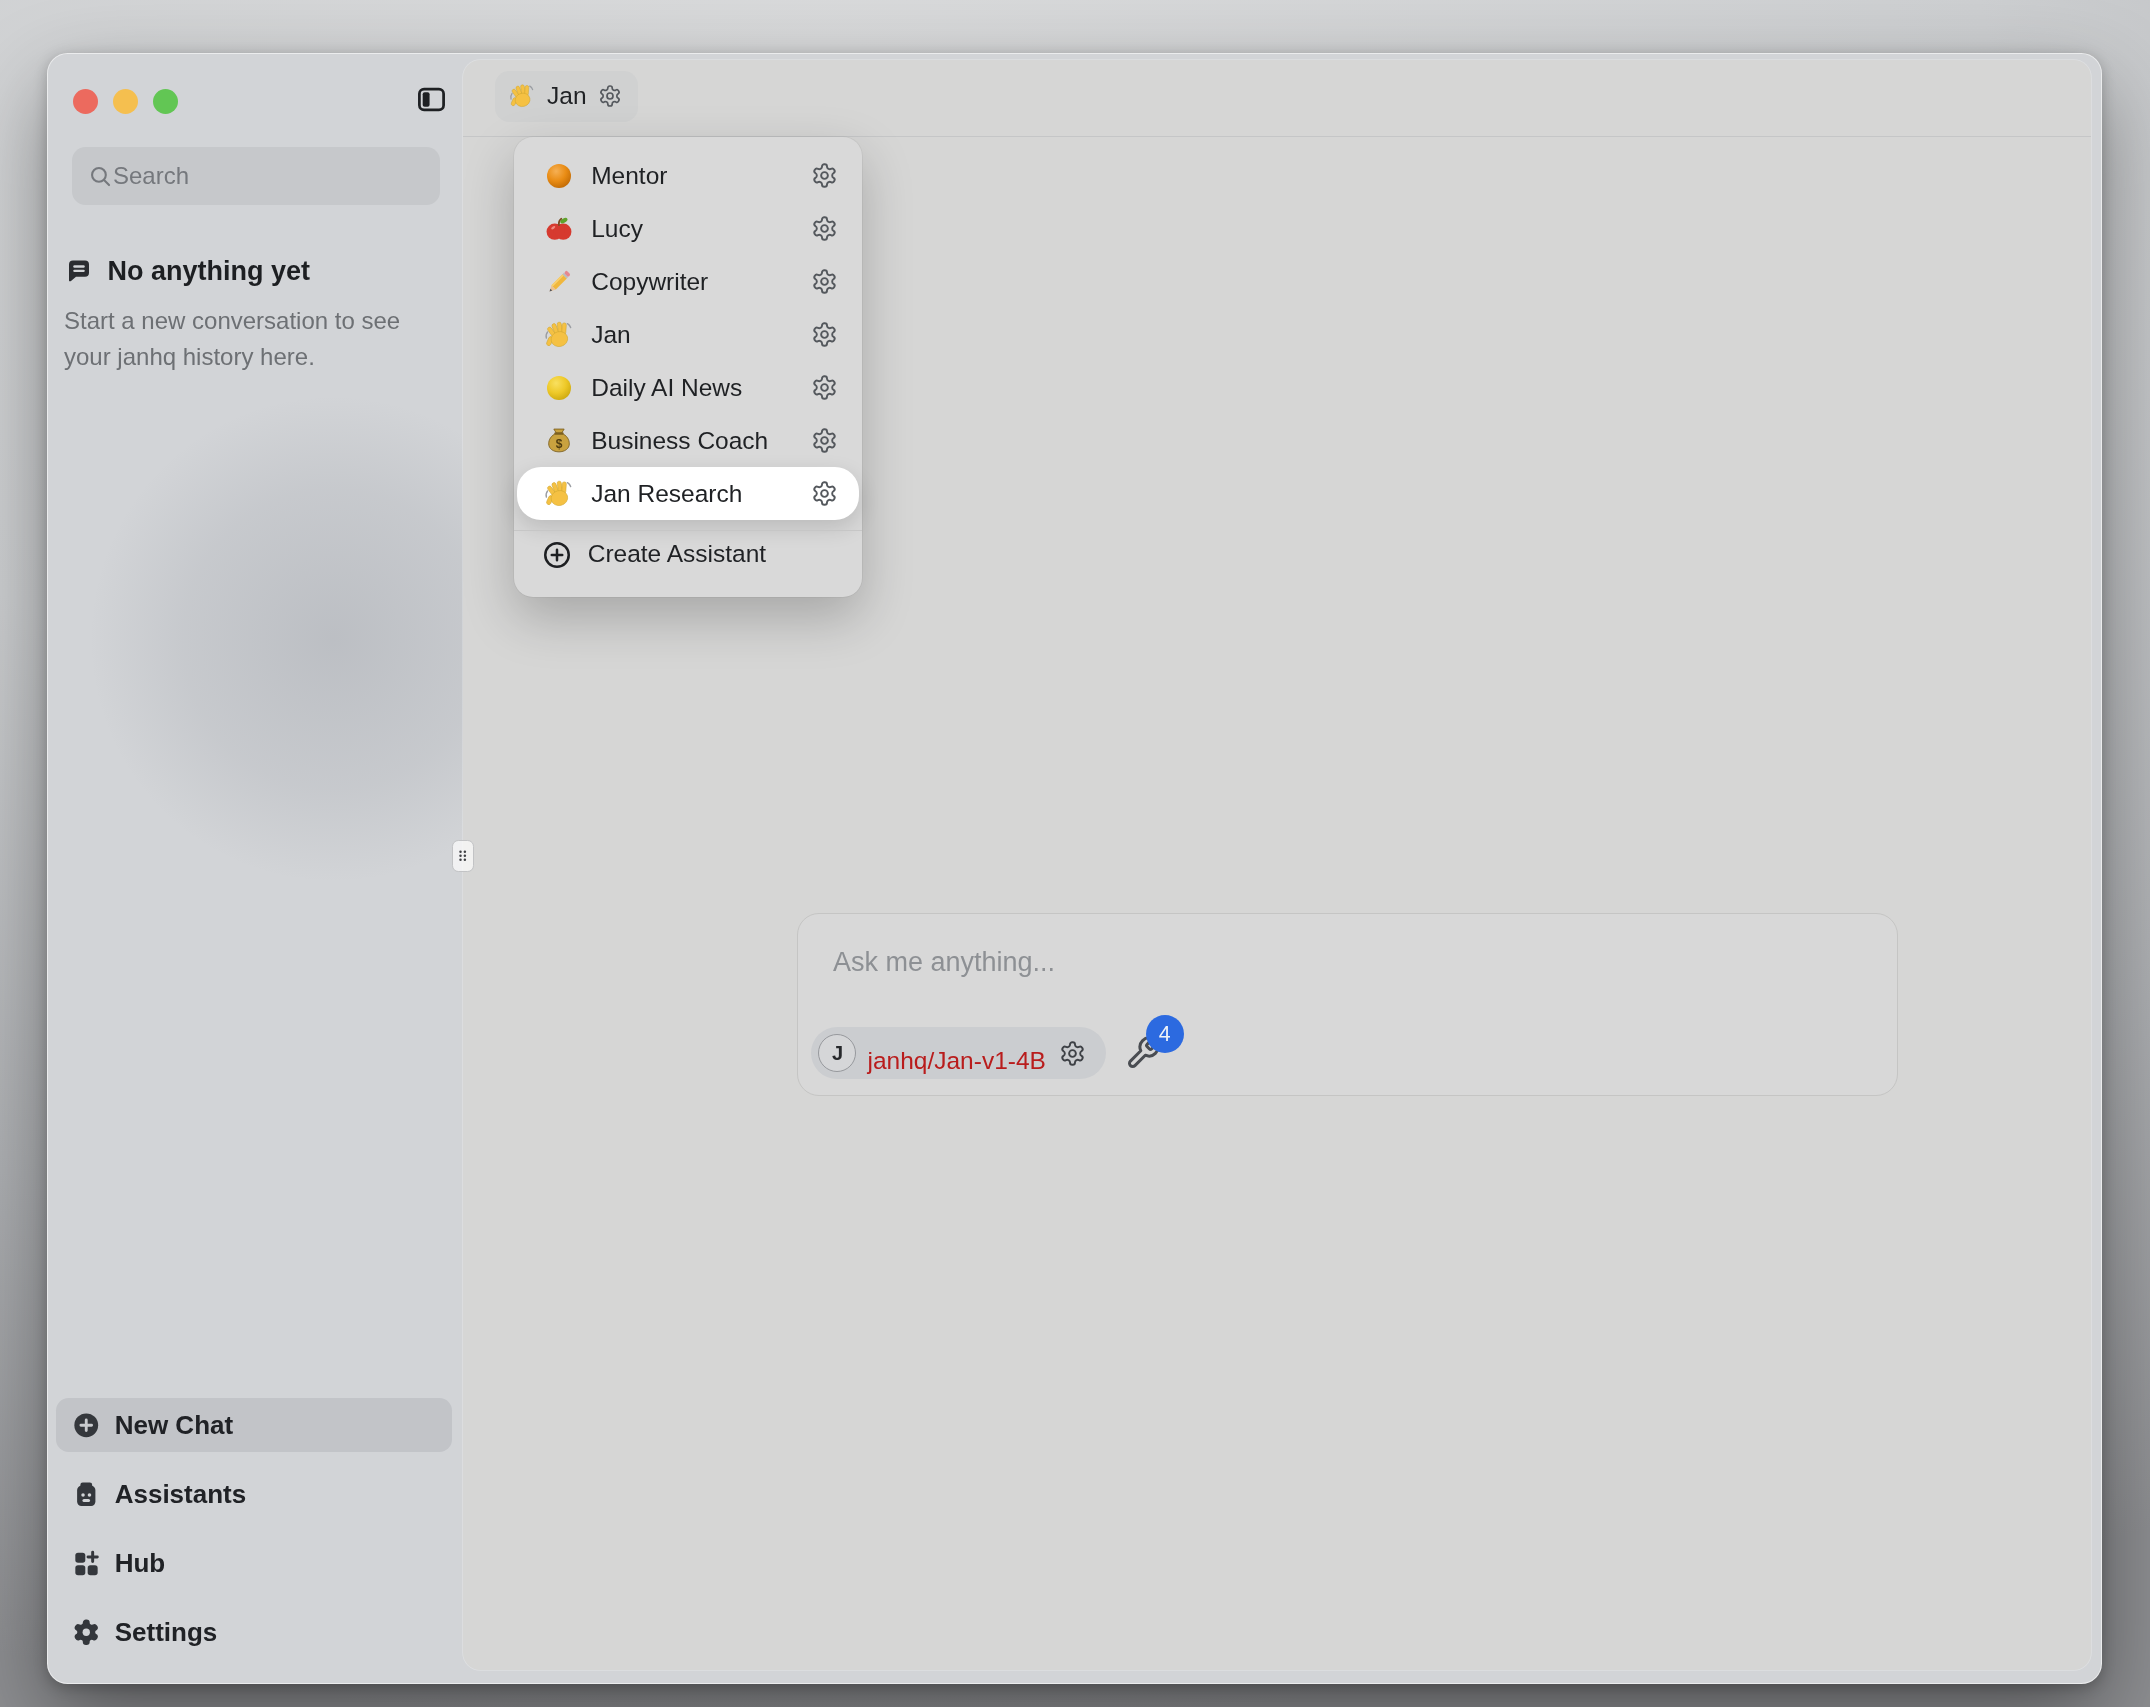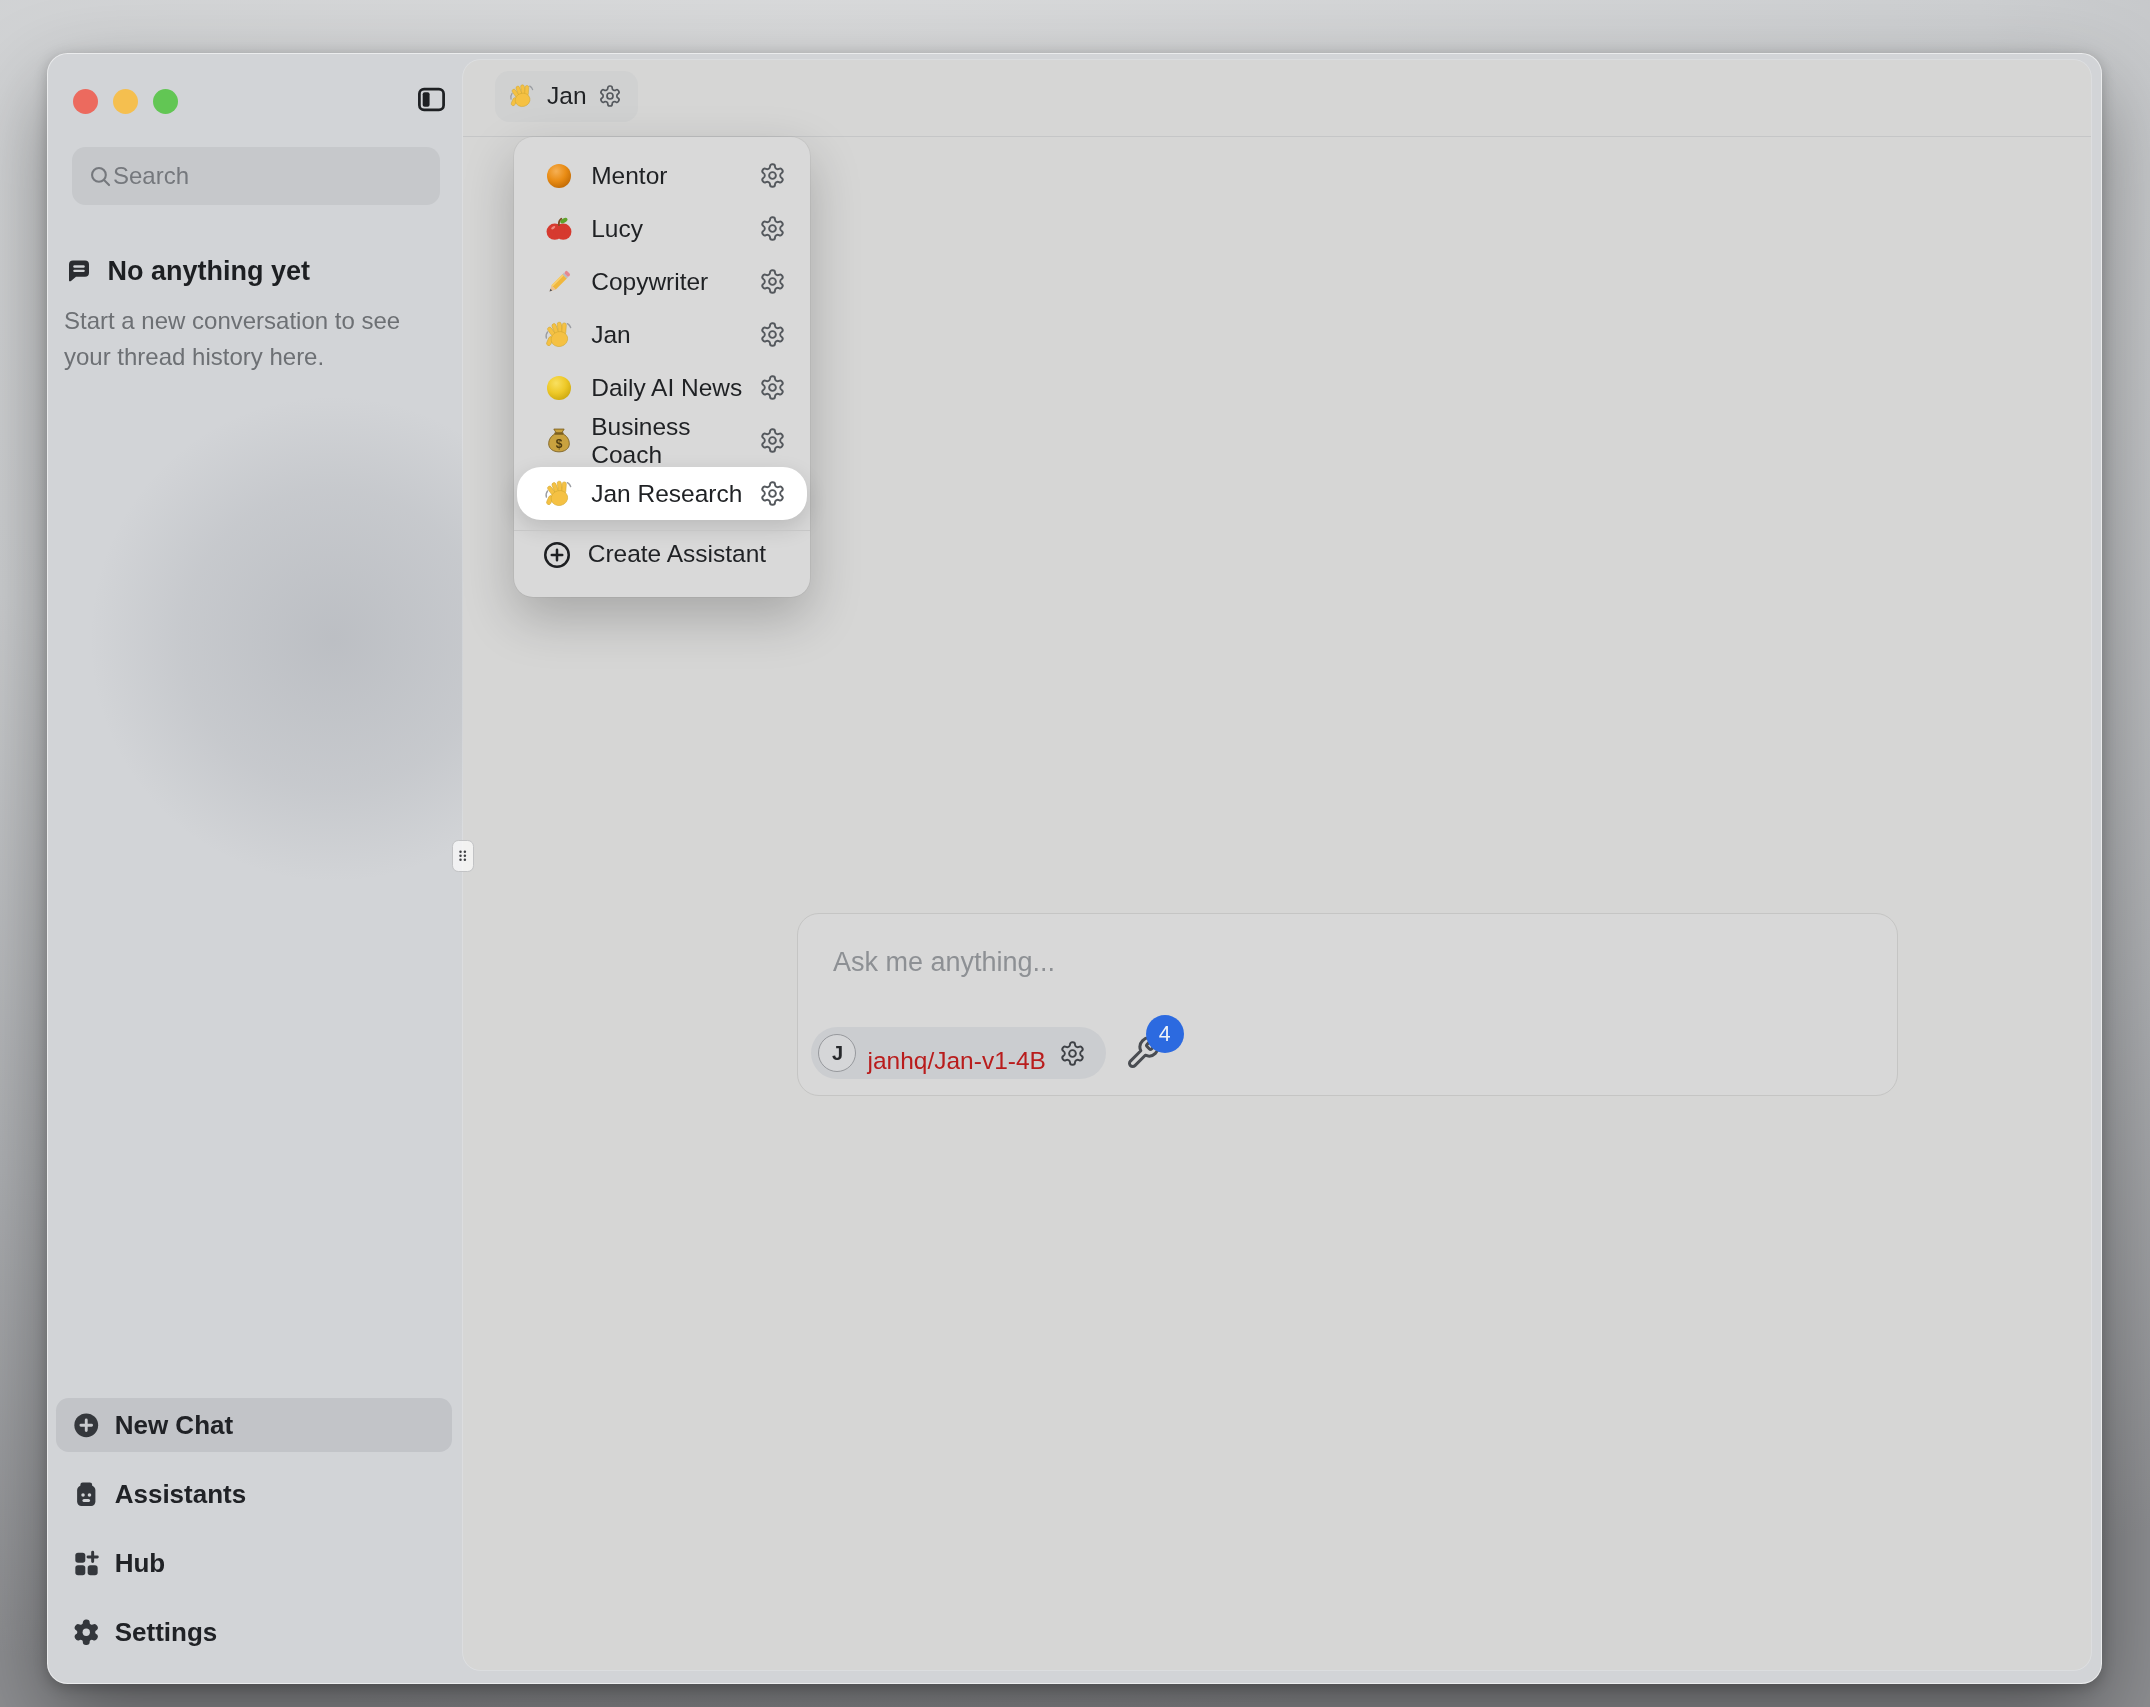--- a/index.html
+++ b/index.html
@@ -56,21 +56,21 @@
   .card-header { position:absolute; top:0; left:0; right:0; height:77px; border-bottom:0.8px solid #c5c6c7; }
   .assistant-pill {
     position:absolute; left:32px; top:10.3px; height:51px; border-radius:14.2px; background:#d0d1d1;
     display:flex; align-items:center; gap:11px; padding:0 16px 0 12.6px;
     font-size:24.5px; font-weight:500; color:#1f2124; border:none;
   }
   .assistant-pill .gear { color:#55595e; }
 
   
   .menu {
-    position:absolute; left:51px; top:77px; width:296px; z-index:10;
+    position:absolute; left:51px; top:77px; width:348px; z-index:10;
     background:#d9d9d9; border-radius:19px; padding:12px 0 8px;
     box-shadow: 0 20.6px 51px rgba(0,0,0,0.22), 0 0 0 0.8px rgba(0,0,0,0.05);
   }
   .menu-item {
     height:53px; margin:0 3.2px; padding:0 20.6px 0 26px; border-radius:24px;
     display:flex; align-items:center; font-size:24.5px; color:#1f2124;
   }
   .menu-item .emoji { width:32px; height:32px; margin-right:16px; flex:none; }
   .menu-item .gear-btn { margin-left:auto; width:27px; height:27px; color:#54585d; background:none; border:none; padding:0; }
   .menu-item.active { background:#ffffff; box-shadow:0 8px 22px rgba(0,0,0,0.14); }
@@ -238,21 +238,21 @@
       <span>Search</span>
     </div>
 
     <div class="empty">
       <div class="empty-head">
         <svg class="ic" width="30" height="30" viewBox="0 0 38 38">
             <use href="#i-chat-bubble"></use>
           </svg>
         <span>No anything yet</span>
       </div>
-      <p class="empty-desc">Start a new conversation to see your thread history here.</p>
+      <p class="empty-desc">Start a new conversation to see your janhq history here.</p>
     </div>
 
     <div class="blob"></div>
 
     <nav class="side-nav">
       <button class="nav-item active">
         <svg class="ic" width="28.5" height="28.5" viewBox="0 0 36 36">
             <use href="#i-plus-circle-filled"></use>
           </svg>
         <span>New Chat</span>

